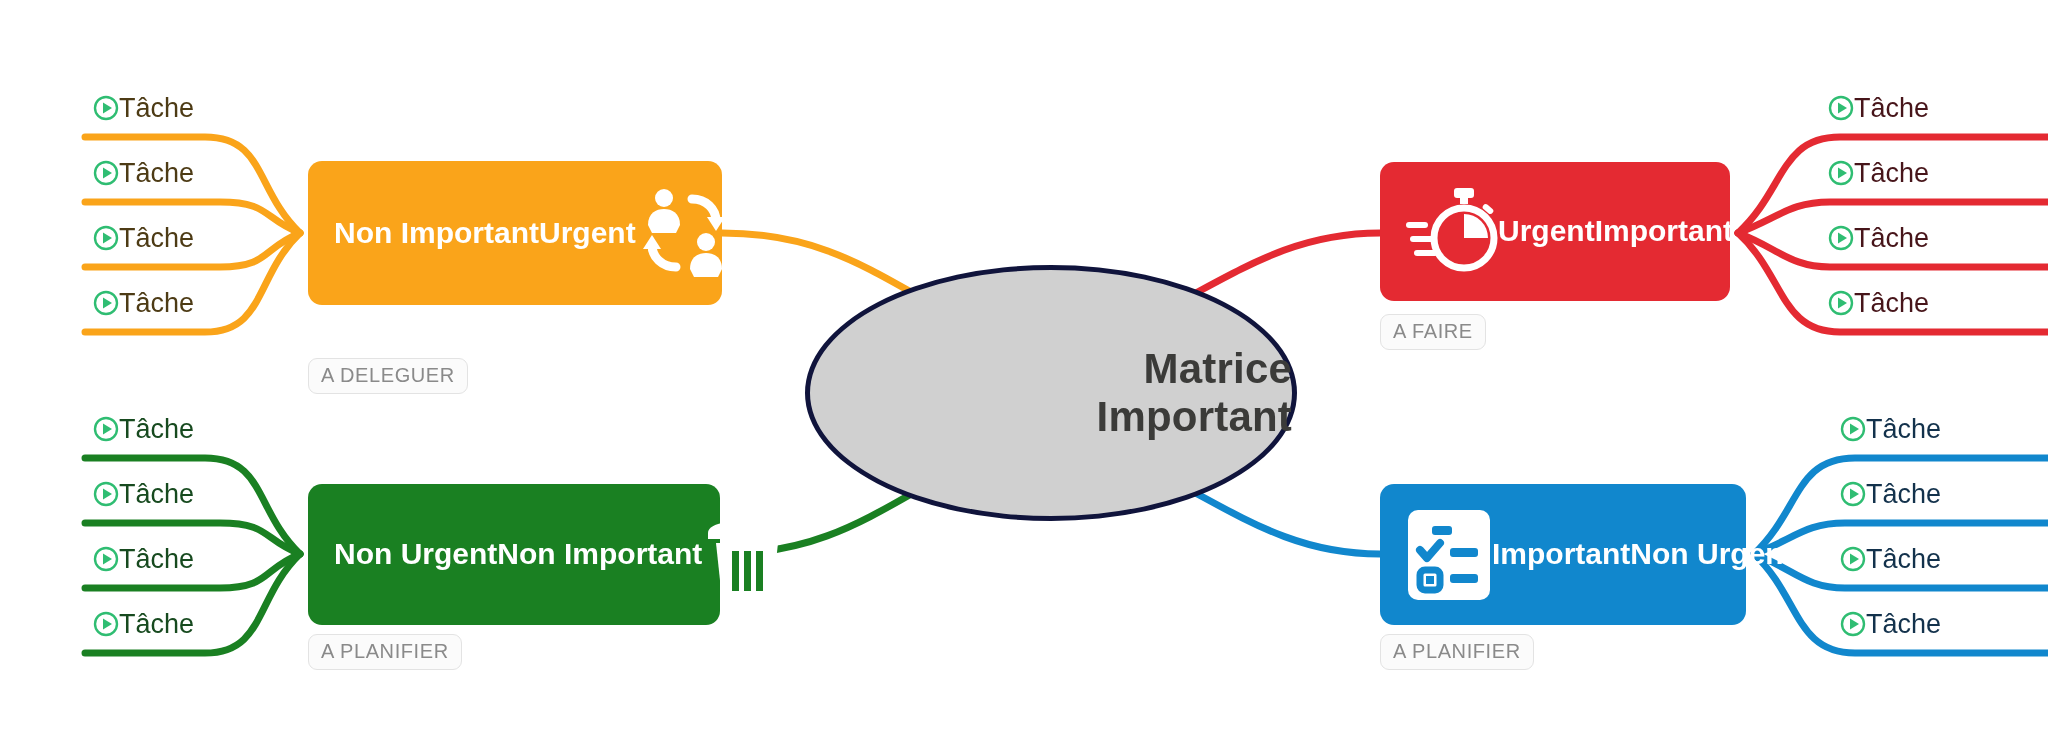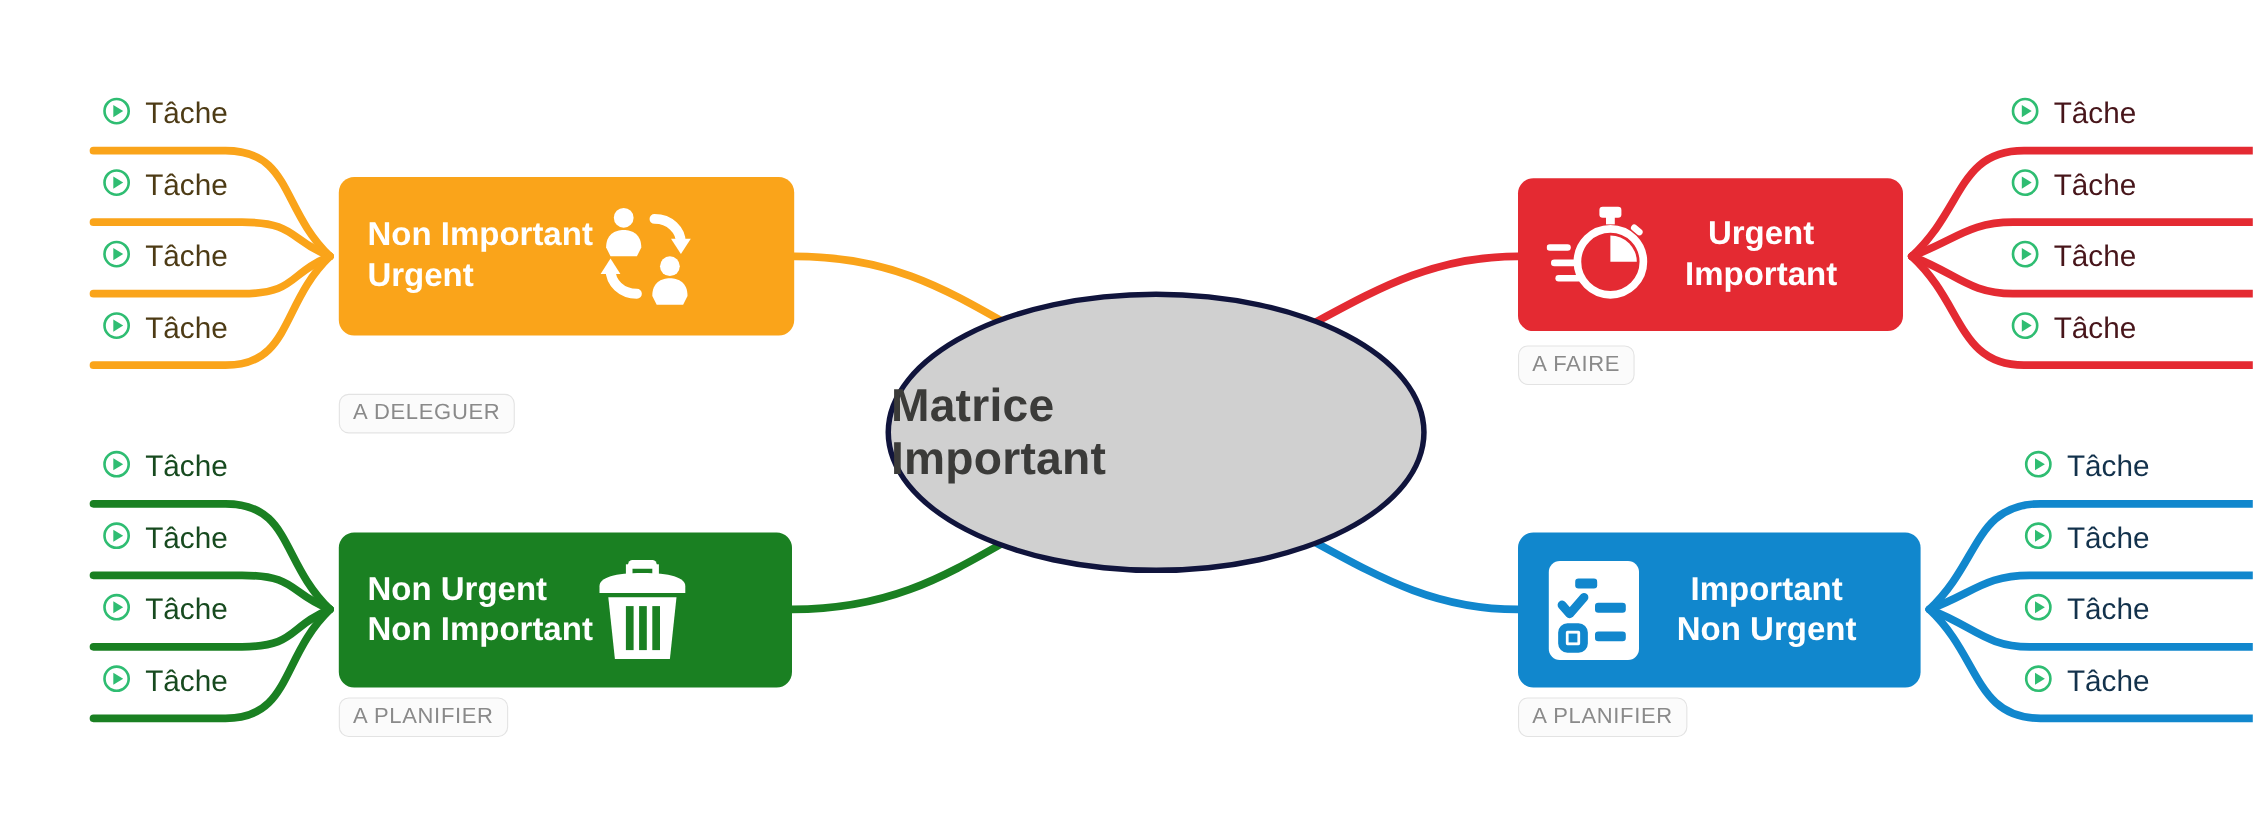--- a/index.html
+++ b/index.html
@@ -5,29 +5,29 @@
   html,body{margin:0;padding:0;background:#ffffff;}
   body{width:2048px;height:754px;position:relative;overflow:hidden;
        font-family:"Liberation Sans",sans-serif;}
   #canvas{position:absolute;inset:0;width:2048px;height:754px;}
   svg.links{position:absolute;left:0;top:0;width:2048px;height:754px;pointer-events:none;}
 
   
   .center-node{
     position:absolute;left:805px;top:265px;width:492px;height:256px;
     border-radius:50%;background:#d0d0d0;border:5px solid #10143c;
-    display:flex;flex-direction:column;align-items:flex-start;justify-content:center;
+    display:flex;flex-direction:column;align-items:flex-end;justify-content:center;
     box-sizing:border-box;z-index:6;
   }
   .center-line{font-size:42px;font-weight:bold;color:#3b3b39;line-height:1.14;letter-spacing:.2px;}
 
   
   .qbox{position:absolute;border-radius:14px;display:flex;align-items:center;
         box-sizing:border-box;z-index:5;padding:0 26px;}
-  .qbox .qtext{display:flex;flex-direction:column;justify-content:center;}
+  .qbox .qtext{display:flex;flex-direction:row;justify-content:center;}
   .qline{color:#ffffff;font-size:30px;font-weight:bold;line-height:1.22;white-space:nowrap;}
   .qicon{flex:0 0 auto;display:flex;align-items:center;justify-content:center;}
 
   .box-orange{left:308px;top:161px;width:414px;height:144px;background:#faa41a;}
   .box-red   {left:1380px;top:162px;width:350px;height:139px;background:#e42a32;}
   .box-green {left:308px;top:484px;width:412px;height:141px;background:#1a8022;}
   .box-blue  {left:1380px;top:484px;width:366px;height:141px;background:#1187cd;}
 
   .box-orange .qtext,.box-green .qtext{text-align:left;}
   .box-red .qtext,.box-blue .qtext{text-align:center;flex:1;align-items:center;}
@@ -36,21 +36,21 @@
   .badge{position:absolute;z-index:6;
     border:1.5px solid #e3e3e3;border-radius:9px;background:#fbfbfb;
     color:#8a8a8a;font-size:20px;letter-spacing:.6px;
     padding:5px 12px 6px 12px;white-space:nowrap;}
   .badge-orange{left:308px;top:314px;margin-top:44px;}
   .badge-red   {left:1380px;top:314px;}
   .badge-green {left:308px;top:634px;}
   .badge-blue  {left:1380px;top:634px;}
 
   
-  .leaf{position:absolute;display:flex;gap:13px;z-index:4;height:40px;}
+  .leaf{position:absolute;display:flex;align-items:center;z-index:4;height:40px;}
   .leaf .leaf-label{font-size:27px;white-space:nowrap;}
   .leaf-ico{width:26px;height:26px;flex:0 0 auto;}
 
   .leaf-o .leaf-label{color:#4d3b15;}
   .leaf-g .leaf-label{color:#174a1f;}
   .leaf-r .leaf-label{color:#47151a;}
   .leaf-b .leaf-label{color:#13324c;}
 </style>
 </head>
 <body>

